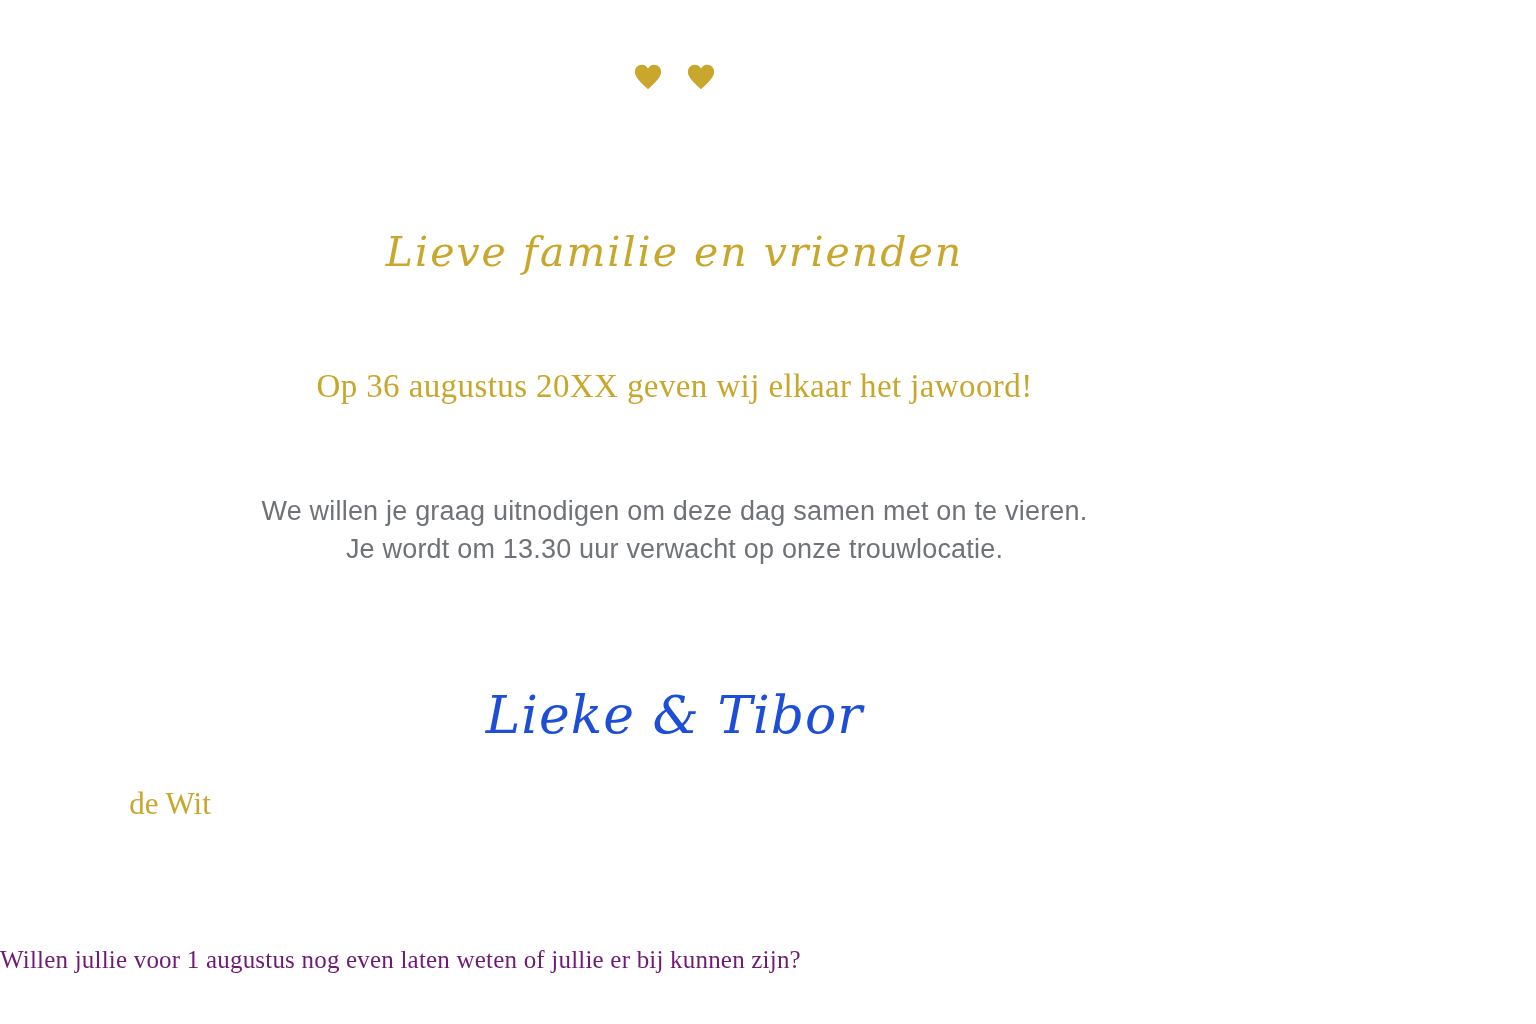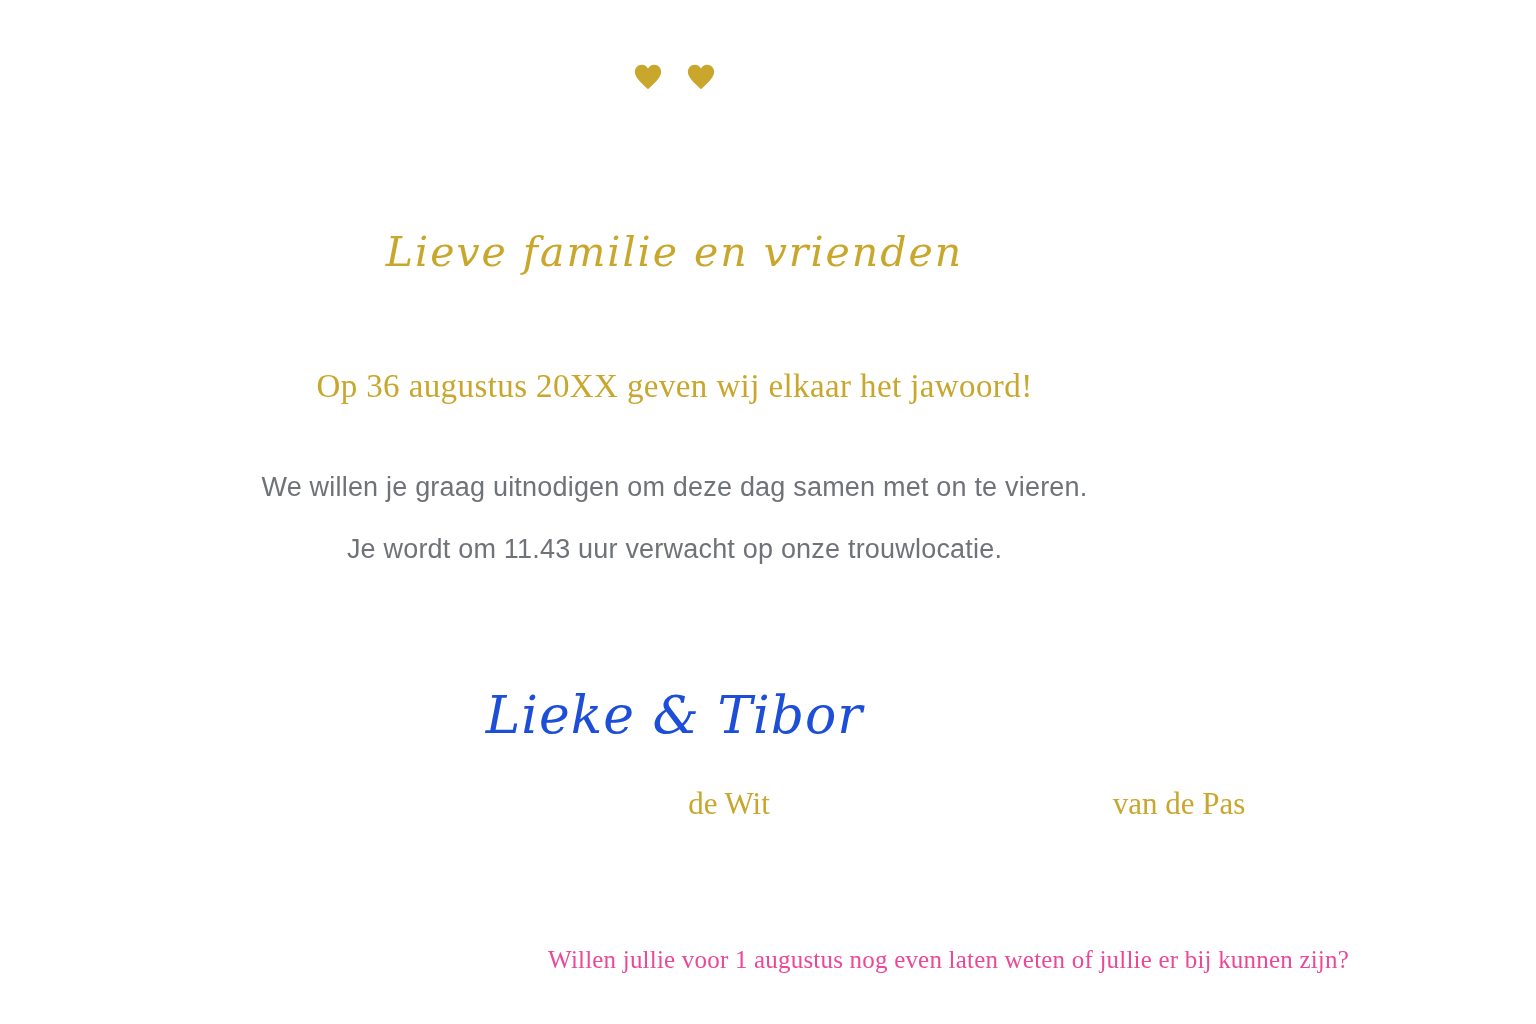--- a/index.html
+++ b/index.html
@@ -74,21 +74,21 @@
   .body-line {
     position: absolute;
     left: 0;
     width: 100%;
     text-align: center;
     color: #6f7377;
     font-family: "Liberation Sans", sans-serif;
     font-size: 27px;
     letter-spacing: 0.2px;
   }
-  .body-line-1 { top: 472px; }
+  .body-line-1 { top: 496px; }
   .body-line-2 { top: 534px; }
 
   
   .couple {
     position: absolute;
     top: 685px;
     left: 0;
     width: 100%;
     text-align: center;
     color: #1d4ed8;
@@ -99,43 +99,43 @@
     white-space: nowrap;
   }
 
   
   .surnames {
     position: absolute;
     top: 786px;
     left: 0;
     width: 100%;
     display: flex;
-    justify-content: flex-end;
+    justify-content: flex-start;
     color: #c8a72c;
     font-family: "Liberation Serif", serif;
     font-size: 31px;
   }
   .surname-left {
     width: 340px;
     text-align: center;
   }
   .surname-gap { width: 110px; }
   .surname-right {
     width: 340px;
     text-align: center;
   }
 
   
   .rsvp {
     position: absolute;
     top: 946px;
     left: 0;
     width: 100%;
-    text-align: right;
-    color: #ec4899;
+    text-align: left;
+    color: #701a75;
     font-family: "Liberation Serif", serif;
     font-size: 25px;
     letter-spacing: 0.2px;
   }
 </style>
 </head>
 <body>
 
 <div class="card">
 
@@ -151,25 +151,24 @@
       </svg>
     </span>
   </div>
 
   <div class="greeting">Lieve familie en vrienden</div>
 
   <div class="announce">Op 36 augustus 20XX geven wij elkaar het jawoord!</div>
 
   <div class="body-line body-line-1">We willen je graag uitnodigen om deze dag samen met on te vieren.</div>
 
-  <div class="body-line body-line-2">Je wordt om 11.43 uur verwacht op onze trouwlocatie.</div>
+  <div class="body-line body-line-2">Je wordt om 13.30 uur verwacht op onze trouwlocatie.</div>
 
   <div class="couple">Lieke &amp; Tibor</div>
 
   <div class="surnames">
     <div class="surname-left">de Wit</div>
     <div class="surname-gap"></div>
-    <div class="surname-right">van de Pas</div>
   </div>
 
   <div class="rsvp">Willen jullie voor 1 augustus nog even laten weten of jullie er bij kunnen zijn?</div>
 
 </div>
 
 </body></html>

